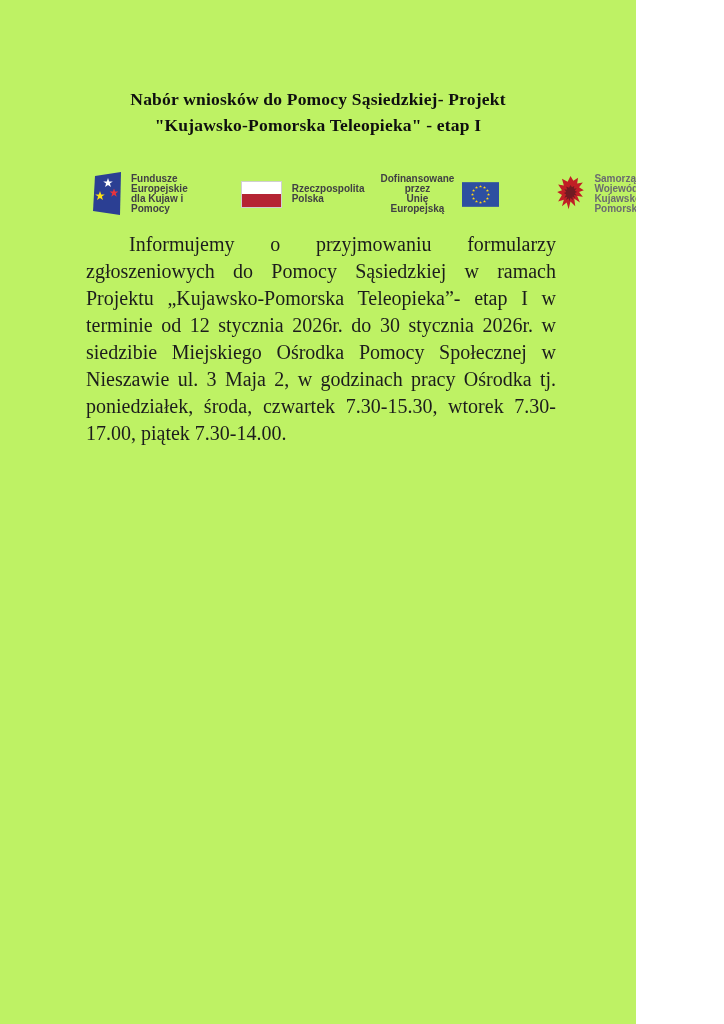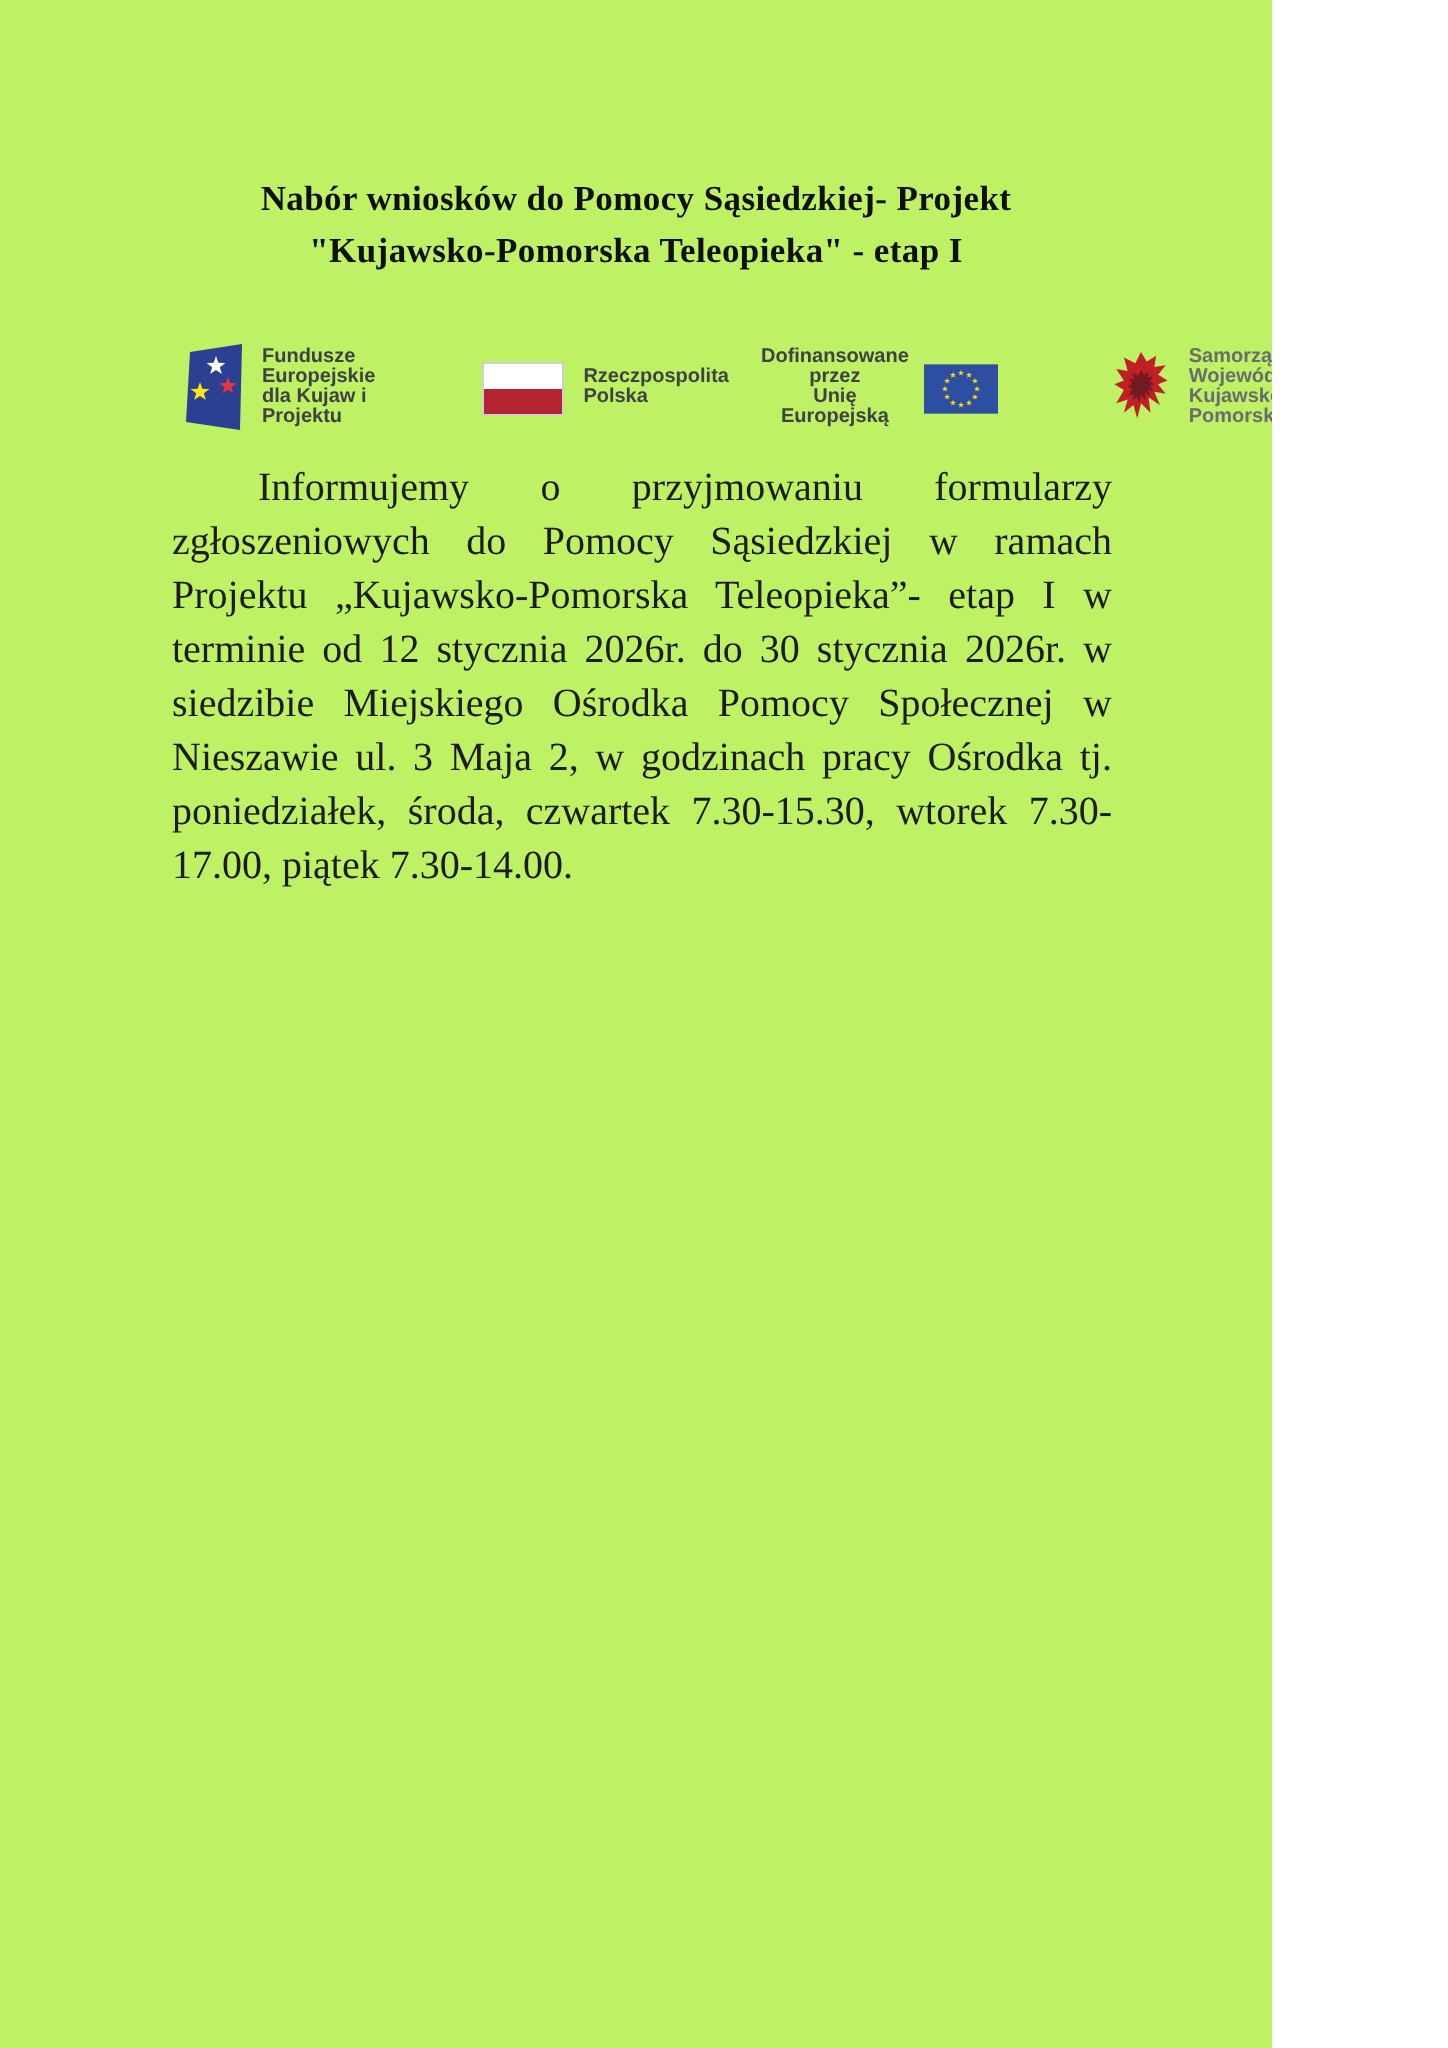--- a/index.html
+++ b/index.html
@@ -89,21 +89,21 @@
       <span>
         <svg width="34" height="46" viewBox="0 0 34 46">
           <polygon points="5,5 31,1 30,44 3,40" fill="#2b3f93"></polygon>
           <use href="#star5" transform="translate(18,12) scale(5)" fill="#ffffff"></use>
           <use href="#star5" transform="translate(10,25) scale(5)" fill="#ffe212"></use>
           <use href="#star5" transform="translate(24,22) scale(4.6)" fill="#e8343d"></use>
         </svg>
       </span>
       <div class="logo-label">
         <span>Fundusze Europejskie</span><br>
-        <span>dla Kujaw i Projektu</span>
+        <span>dla Kujaw i Pomocy</span>
       </div>
     </div>
 
     <div class="logo-group lg-pl">
       <span class="pl-flag"></span>
       <div class="logo-label">
         <span>Rzeczpospolita</span><br>
         <span>Polska</span>
       </div>
     </div>

